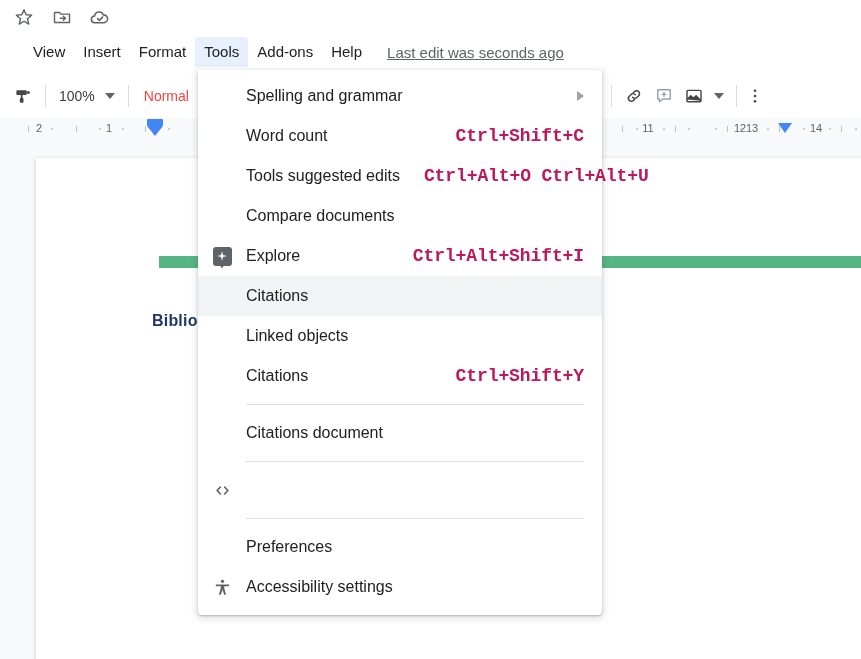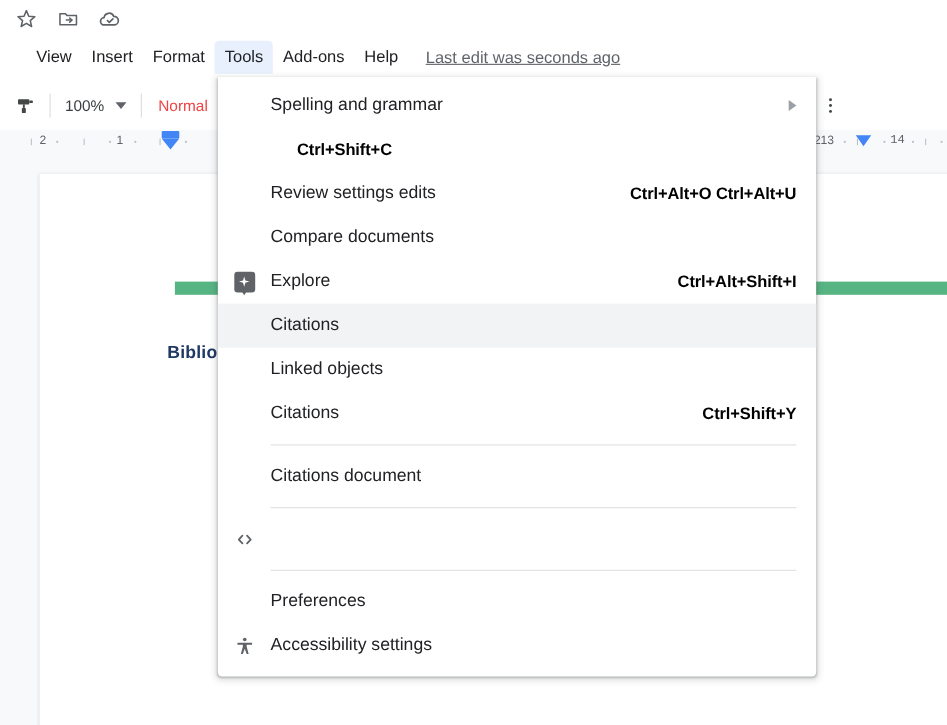--- a/index.html
+++ b/index.html
@@ -226,21 +226,21 @@
     color: #1f3864;
     letter-spacing: 0.2px;
     white-space: nowrap;
   }
 
   
   .menu {
     position: absolute;
     left: 198px;
     top: 70px;
-    width: 544px;
+    width: 404px;
     background: #ffffff;
     box-shadow: 0 2px 6px 2px rgba(60,64,67,0.15), 0 1px 2px 0 rgba(60,64,67,0.3);
     border-radius: 0 0 4px 4px;
     padding: 6px 0 8px 0;
     box-sizing: border-box;
     z-index: 50;
   }
   .menu-item {
     position: relative;
     display: flex;
@@ -257,25 +257,26 @@
     width: 48px;
     min-width: 48px;
     display: flex;
     align-items: center;
     justify-content: center;
     color: #5f6368;
   }
   .mi-icon.empty { }
   .mi-label { flex: 1 1 auto; }
   .mi-accel {
-    color: #000000;
-    font-size: 15px;
+    color: #be185d;
+    font-size: 18px;
     margin-left: 24px;
     font-weight: 700;
     letter-spacing: -0.1px;
+    font-family: Liberation Mono, monospace;
   }
   .mi-arrow {
     margin-left: 20px;
     width: 0; height: 0;
     border-top: 5px solid transparent;
     border-bottom: 5px solid transparent;
     border-left: 7px solid #9aa0a6;
   }
   .menu-sep {
     height: 1px;
@@ -400,21 +401,21 @@
     <div style="width:4px;flex:0 0 auto;"></div>
   </div>
 
   <div class="ruler">
 
     <div class="ruler-num" style="left:39px;">2</div>
     <div class="ruler-num" style="left:109px;">1</div>
     <div class="ruler-num" style="left:648px;">11</div>
     <div class="ruler-num" style="left:740px;">12</div>
     <div class="ruler-num" style="left:752px;">13</div>
-    <div class="ruler-num" style="left:816px;font-family:Liberation Mono, monospace;">14</div>
+    <div class="ruler-num" style="left:816px;">14</div>
 
     <div class="ruler-tick" style="left:28px;"></div>
     <div class="ruler-dot" style="left:51px;"></div>
     <div class="ruler-tick" style="left:76px;"></div>
     <div class="ruler-dot" style="left:99px;"></div>
     <div class="ruler-dot" style="left:122px;"></div>
     <div class="ruler-tick" style="left:145px;"></div>
     <div class="ruler-dot" style="left:168px;"></div>
     <div class="ruler-tick" style="left:622px;"></div>
     <div class="ruler-dot" style="left:636px;"></div>
@@ -446,26 +447,27 @@
   <div class="menu">
 
     <div class="menu-item">
       <span class="mi-icon empty"></span>
       <span class="mi-label">Spelling and grammar</span>
       <span class="mi-arrow"></span>
     </div>
 
     <div class="menu-item">
       <span class="mi-icon empty"></span>
+      <span class="mi-label">Word count</span>
       <span class="mi-accel">Ctrl+Shift+C</span>
     </div>
 
     <div class="menu-item">
       <span class="mi-icon empty"></span>
-      <span class="mi-label">Review settings edits</span>
+      <span class="mi-label">Tools suggested edits</span>
       <span class="mi-accel">Ctrl+Alt+O Ctrl+Alt+U</span>
     </div>
 
     <div class="menu-item">
       <span class="mi-icon empty"></span>
       <span class="mi-label">Compare documents</span>
     </div>
 
     <div class="menu-item">
       <span class="mi-icon">

